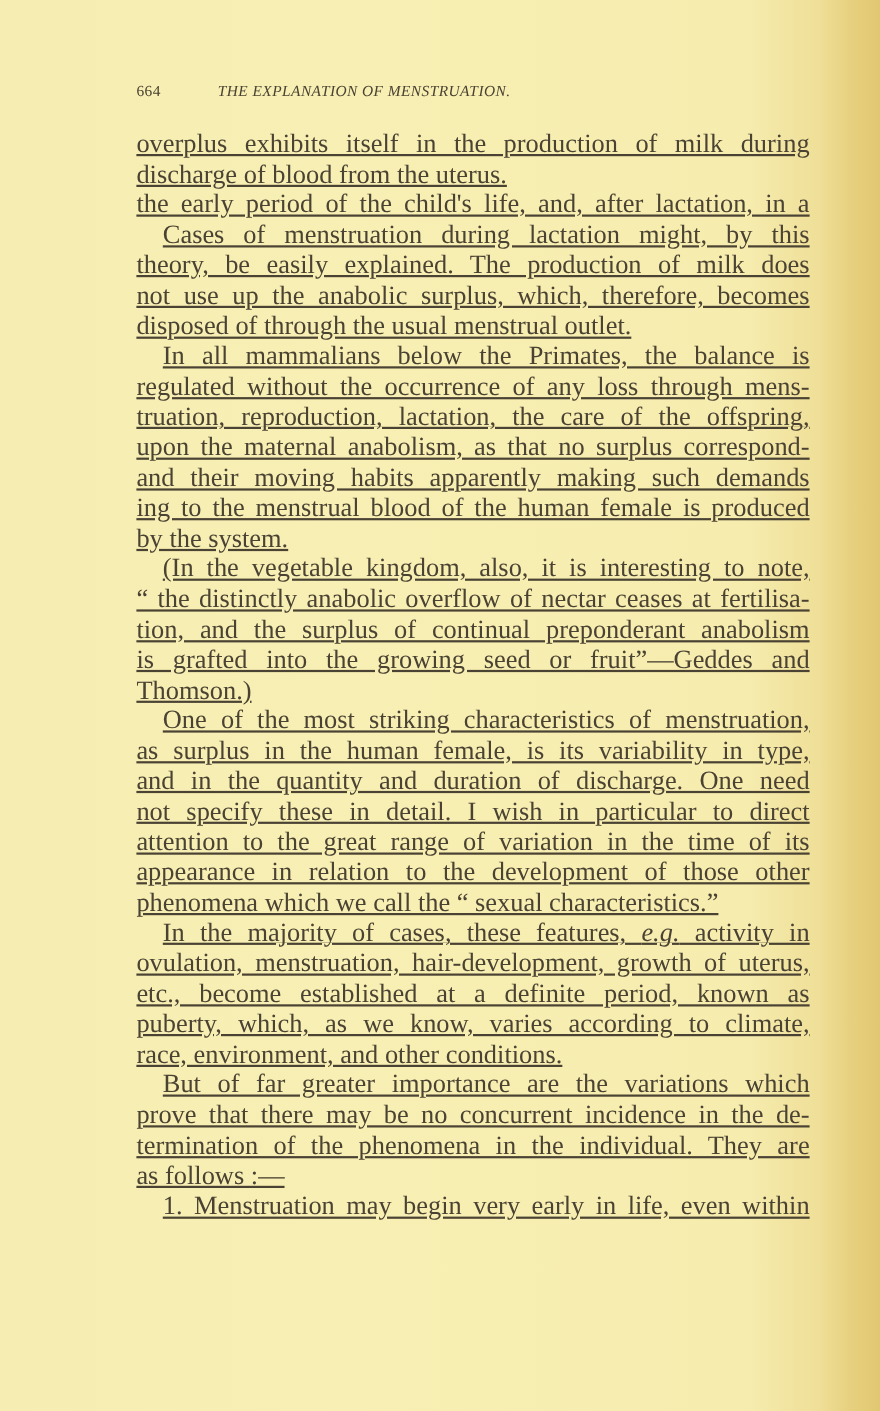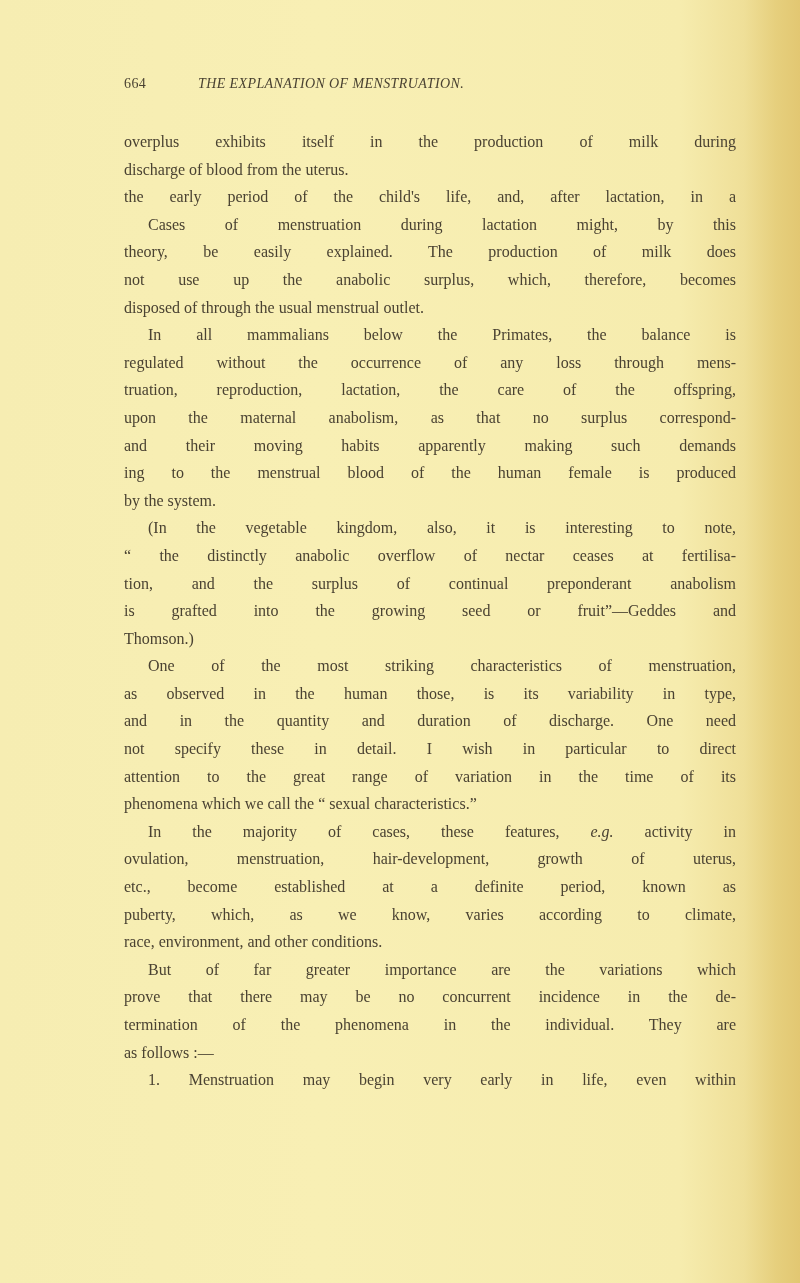--- a/index.html
+++ b/index.html
@@ -12,22 +12,22 @@
   .page {
     position: absolute; left: 124px; top: 0; width: 612px;
   }
   .header {
     position: absolute; top: 76px; left: 0; width: 612px;
     font-size: 14px; letter-spacing: 0.4px; white-space: nowrap;
   }
   .header .pnum { display: inline-block; width: 74px; }
   .header .title { font-style: italic; }
   .body {
-    position: absolute; top: 128px; left: 0; width: 612px;
-    font-size: 16px; line-height: 27.6px;
+    position: absolute; top: 118px; left: 0; width: 612px;
+    font-size: 24px; line-height: 27.6px; text-decoration: underline;
   }
   .line {
     display: block; text-align: justify; text-align-last: justify;
     white-space: nowrap; height: 27.6px;
   }
   .line.last { text-align-last: left; }
   .line.indent { padding-left: 24px; }
   em { font-style: italic; }
 </style>
 </head>
@@ -51,24 +51,25 @@
       <span class="line">upon the maternal anabolism, as that no surplus correspond-</span>
       <span class="line">and their moving habits apparently making such demands</span>
       <span class="line">ing to the menstrual blood of the human female is produced</span>
       <span class="line last">by the system.</span>
       <span class="line indent">(In the vegetable kingdom, also, it is interesting to note,</span>
       <span class="line">“ the distinctly anabolic overflow of nectar ceases at fertilisa-</span>
       <span class="line">tion, and the surplus of continual preponderant anabolism</span>
       <span class="line">is grafted into the growing seed or fruit”—Geddes and</span>
       <span class="line last">Thomson.)</span>
       <span class="line indent">One of the most striking characteristics of menstruation,</span>
-      <span class="line">as observed in the human those, is its variability in type,</span>
+      <span class="line">as surplus in the human female, is its variability in type,</span>
       <span class="line">and in the quantity and duration of discharge. One need</span>
       <span class="line">not specify these in detail. I wish in particular to direct</span>
       <span class="line">attention to the great range of variation in the time of its</span>
+      <span class="line">appearance in relation to the development of those other</span>
       <span class="line last">phenomena which we call the “ sexual characteristics.”</span>
       <span class="line indent">In the majority of cases, these features, <em>e.g.</em> activity in</span>
       <span class="line">ovulation, menstruation, hair-development, growth of uterus,</span>
       <span class="line">etc., become established at a definite period, known as</span>
       <span class="line">puberty, which, as we know, varies according to climate,</span>
       <span class="line last">race, environment, and other conditions.</span>
       <span class="line indent">But of far greater importance are the variations which</span>
       <span class="line">prove that there may be no concurrent incidence in the de-</span>
       <span class="line">termination of the phenomena in the individual. They are</span>
       <span class="line last">as follows :—</span>

